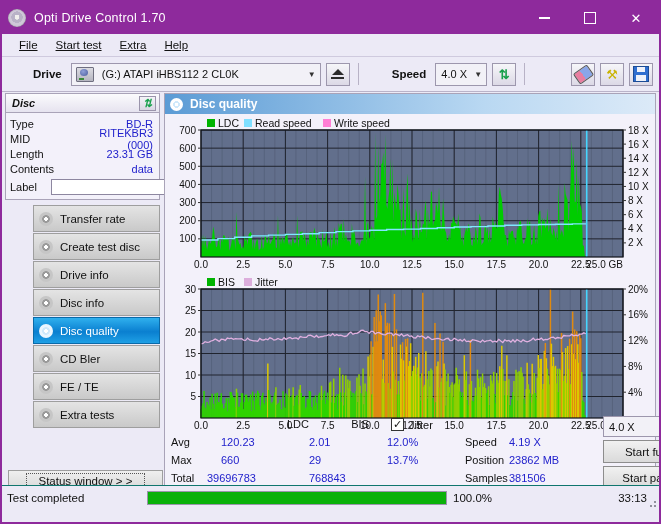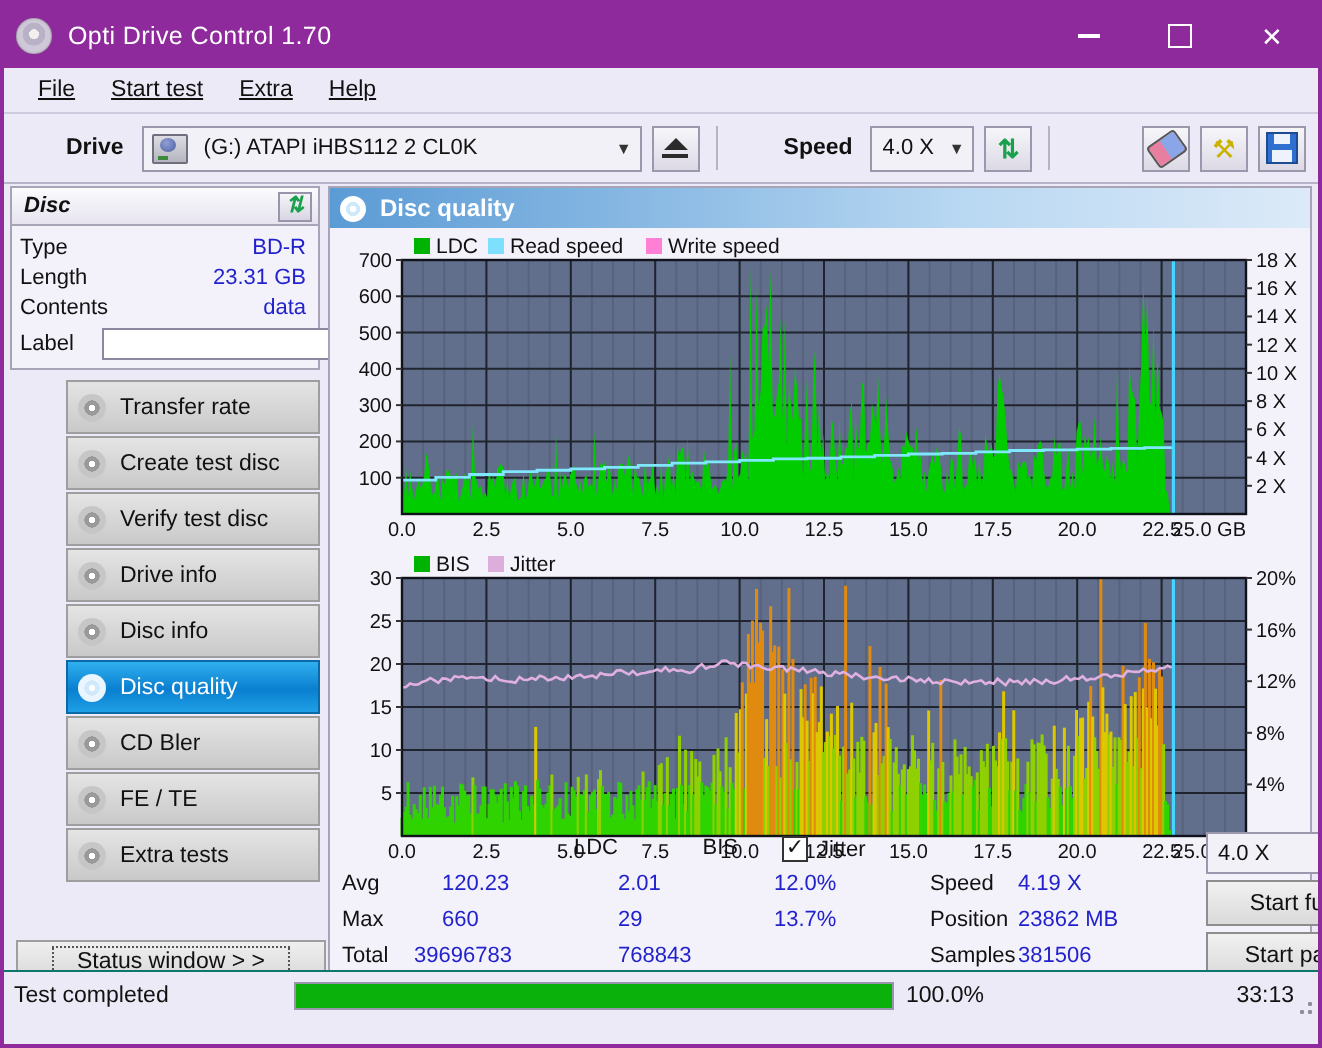--- a/index.html
+++ b/index.html
@@ -249,20 +249,24 @@
           <span style="color:#18a04c;font-size:11px;font-weight:bold;line-height:11px;">⇅</span>
         </div>
       </div>
 
       <div class="disc-box">
         <div class="drow">
           <div class="k">Type</div>
           <div class="v">BD-R</div>
         </div>
         <div class="drow">
+          <div class="k">MID</div>
+          <div class="v">RITEKBR3 (000)</div>
+        </div>
+        <div class="drow">
           <div class="k">Length</div>
           <div class="v">23.31 GB</div>
         </div>
         <div class="drow">
           <div class="k">Contents</div>
           <div class="v">data</div>
         </div>
         <div class="label-row">
           <div class="k">Label</div>
           <input class="lbl-input" type="text" value="" style="">
@@ -273,24 +277,20 @@
       </div>
 
       <div class="navlist">
         <div class="navbtn">
           <div class="nav-ico"></div>
           <span>Transfer rate</span>
         </div>
         <div class="navbtn">
           <div class="nav-ico"></div>
           <span>Create test disc</span>
-        </div>
-        <div class="navbtn">
-          <div class="nav-ico"></div>
-          <span>Verify test disc</span>
         </div>
         <div class="navbtn">
           <div class="nav-ico"></div>
           <span>Drive info</span>
         </div>
         <div class="navbtn">
           <div class="nav-ico"></div>
           <span>Disc info</span>
         </div>
         <div class="navbtn sel">

